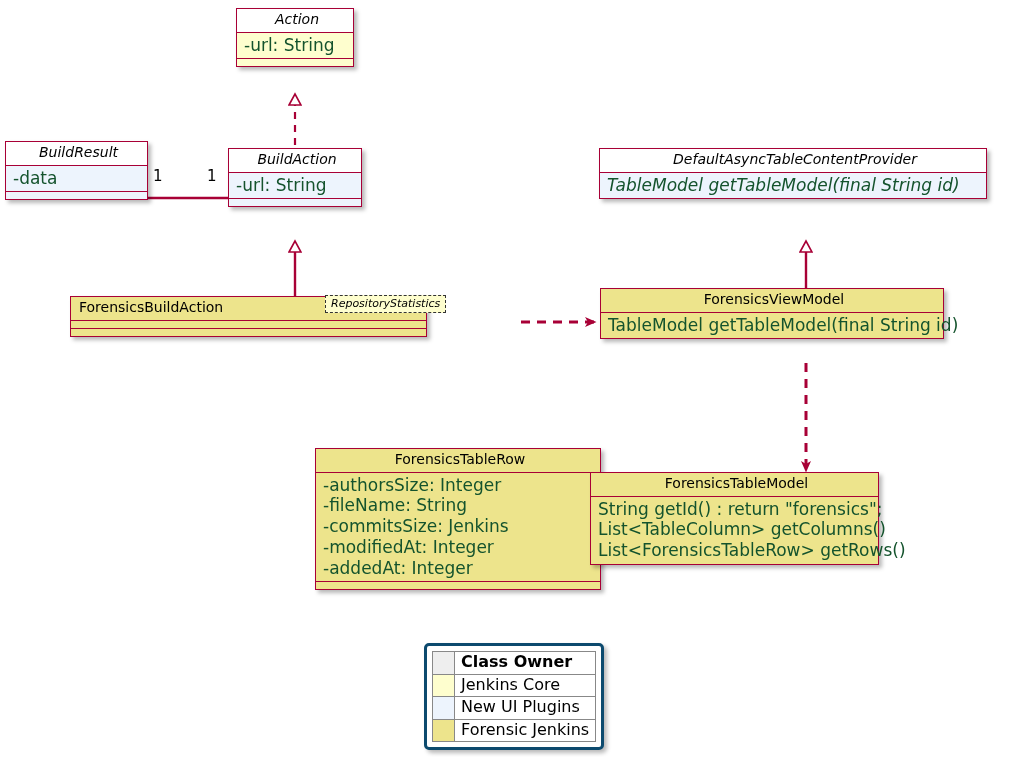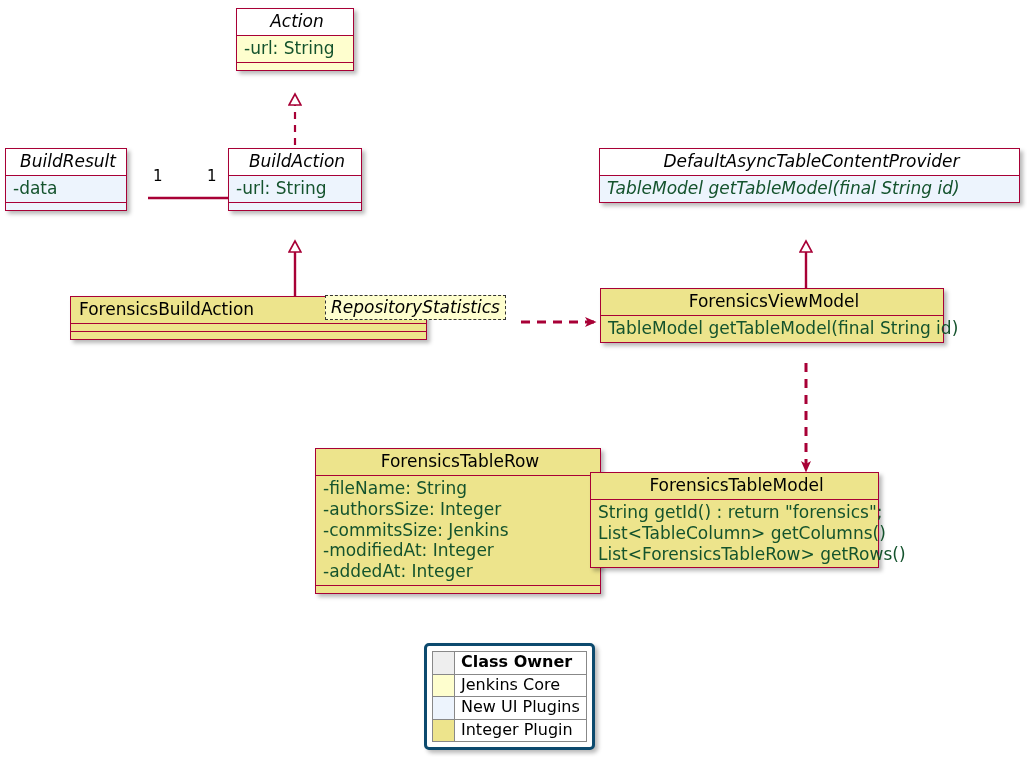--- a/index.html
+++ b/index.html
@@ -18,21 +18,21 @@
   .uml-class {
     position: absolute;
     border: 1.5px solid #A80036;
     box-sizing: border-box;
     box-shadow: 3px 3px 4px rgba(0,0,0,0.28);
     background: #FEFECE;
   }
   .uml-class .hdr {
     text-align: center;
     padding: 3px 6px 4px 10px;
-    font-size: 17px;
+    font-size: 14px;
     color: #000;
     line-height: 1.12;
     white-space: nowrap;
   }
   .uml-class .sep {
     height: 0; border-top: 1.5px solid #A80036;
   }
   .uml-class .compartment {
     padding: 2px 7px 3px 7px;
     font-size: 17px;
@@ -50,21 +50,21 @@
   .fill-newui-hdr { background: #FFFFFF; }
   .fill-forensic  { background: #EDE48C; }
   .italic { font-style: italic; }
 
   
   .stereo-label {
     position: absolute;
     border: 1px dashed #333;
     background: #FEFECE;
     font-style: italic;
-    font-size: 17px;
+    font-size: 11px;
     padding: 1px 5px 2px 5px;
     color: #000;
     white-space: nowrap;
     box-sizing: border-box;
   }
 
   
   .edge-label {
     position: absolute;
     font-size: 15px;
@@ -150,41 +150,41 @@
   <div class="uml-class fill-core" style="left:236px; top:8px; width:118px;">
     <div class="hdr italic fill-core-hdr">Action</div>
     <div class="sep"></div>
     <div class="compartment">
       <div>-url: String</div>
     </div>
     <div class="sep"></div>
     <div class="compartment empty"></div>
   </div>
 
-  <div class="uml-class fill-newui" style="left:5px; top:148px; width:122px;">
+  <div class="uml-class fill-newui" style="left:5px; top:141px; width:143px;">
     <div class="hdr italic fill-newui-hdr">BuildResult</div>
     <div class="sep"></div>
     <div class="compartment">
       <div>-data</div>
     </div>
     <div class="sep"></div>
     <div class="compartment empty"></div>
   </div>
 
   <div class="uml-class fill-newui" style="left:228px; top:148px; width:134px;">
     <div class="hdr italic fill-newui-hdr">BuildAction</div>
     <div class="sep"></div>
     <div class="compartment">
       <div>-url: String</div>
     </div>
     <div class="sep"></div>
     <div class="compartment empty"></div>
   </div>
 
-  <div class="uml-class fill-newui" style="left:599px; top:148px; width:421px;">
+  <div class="uml-class fill-newui" style="left:599px; top:148px; width:388px;">
     <div class="hdr italic fill-newui-hdr">DefaultAsyncTableContentProvider</div>
     <div class="sep"></div>
     <div class="compartment italic">
       <div>TableModel getTableModel(final String id)</div>
     </div>
   </div>
 
   <div class="uml-class fill-forensic" style="left:70px; top:296px; width:357px;">
     <div class="hdr" style="text-align:left; padding-left:8px;">ForensicsBuildAction</div>
     <div class="sep"></div>
@@ -200,22 +200,22 @@
     <div class="sep"></div>
     <div class="compartment">
       <div>TableModel getTableModel(final String id)</div>
     </div>
   </div>
 
   <div class="uml-class fill-forensic" style="left:315px; top:448px; width:286px;">
     <div class="hdr">ForensicsTableRow</div>
     <div class="sep"></div>
     <div class="compartment">
+      <div>-authorsSize: Integer</div>
       <div>-fileName: String</div>
-      <div>-authorsSize: Integer</div>
       <div>-commitsSize: Jenkins</div>
       <div>-modifiedAt: Integer</div>
       <div>-addedAt: Integer</div>
     </div>
     <div class="sep"></div>
     <div class="compartment empty"></div>
   </div>
 
   <div class="uml-class fill-forensic" style="left:590px; top:472px; width:289px;">
     <div class="hdr">ForensicsTableModel</div>
@@ -237,19 +237,19 @@
       <tr>
         <td class="swatch sw-core"></td>
         <td>Jenkins Core</td>
       </tr>
       <tr>
         <td class="swatch sw-newui"></td>
         <td>New UI Plugins</td>
       </tr>
       <tr>
         <td class="swatch sw-forensic"></td>
-        <td>Integer Plugin</td>
+        <td>Forensic Jenkins</td>
       </tr>
     </tbody>
       </table>
   </div>
 
 </div>
 
 </body></html>

